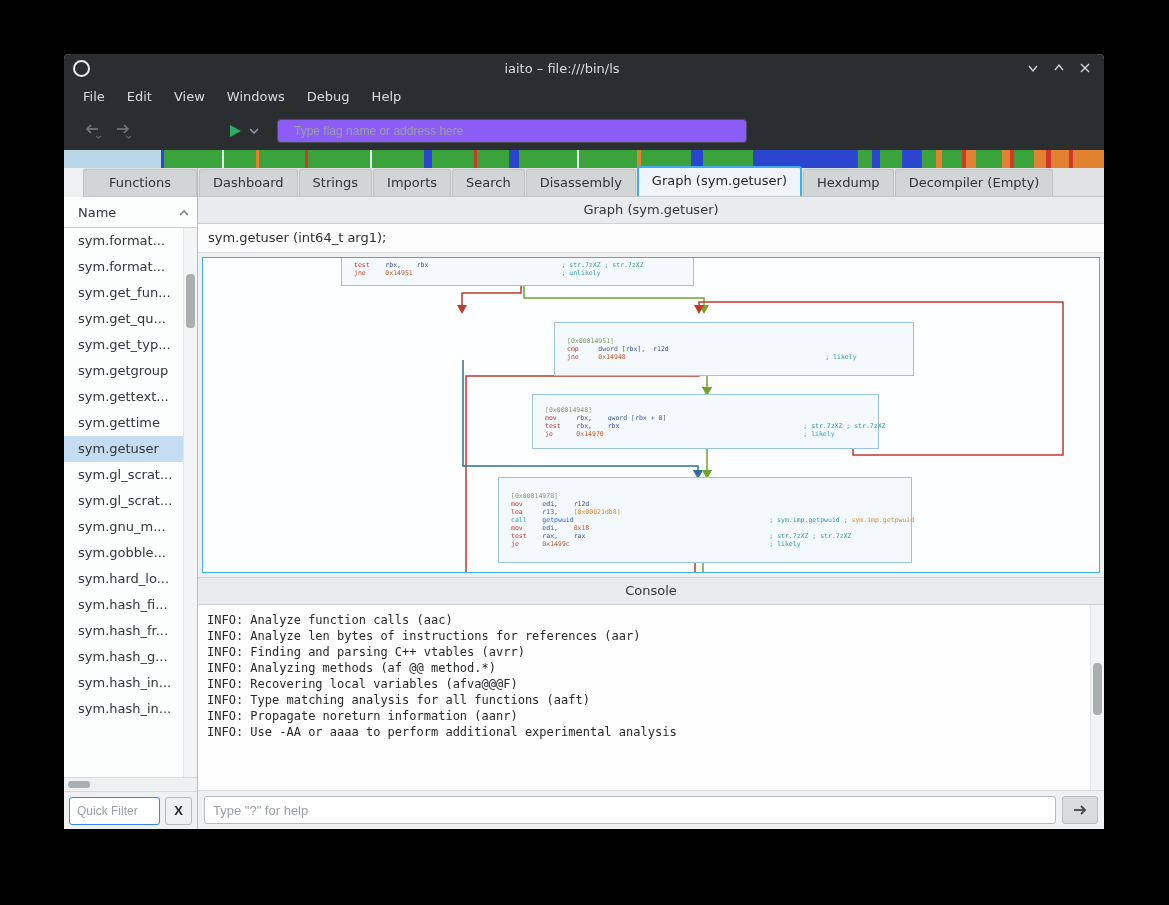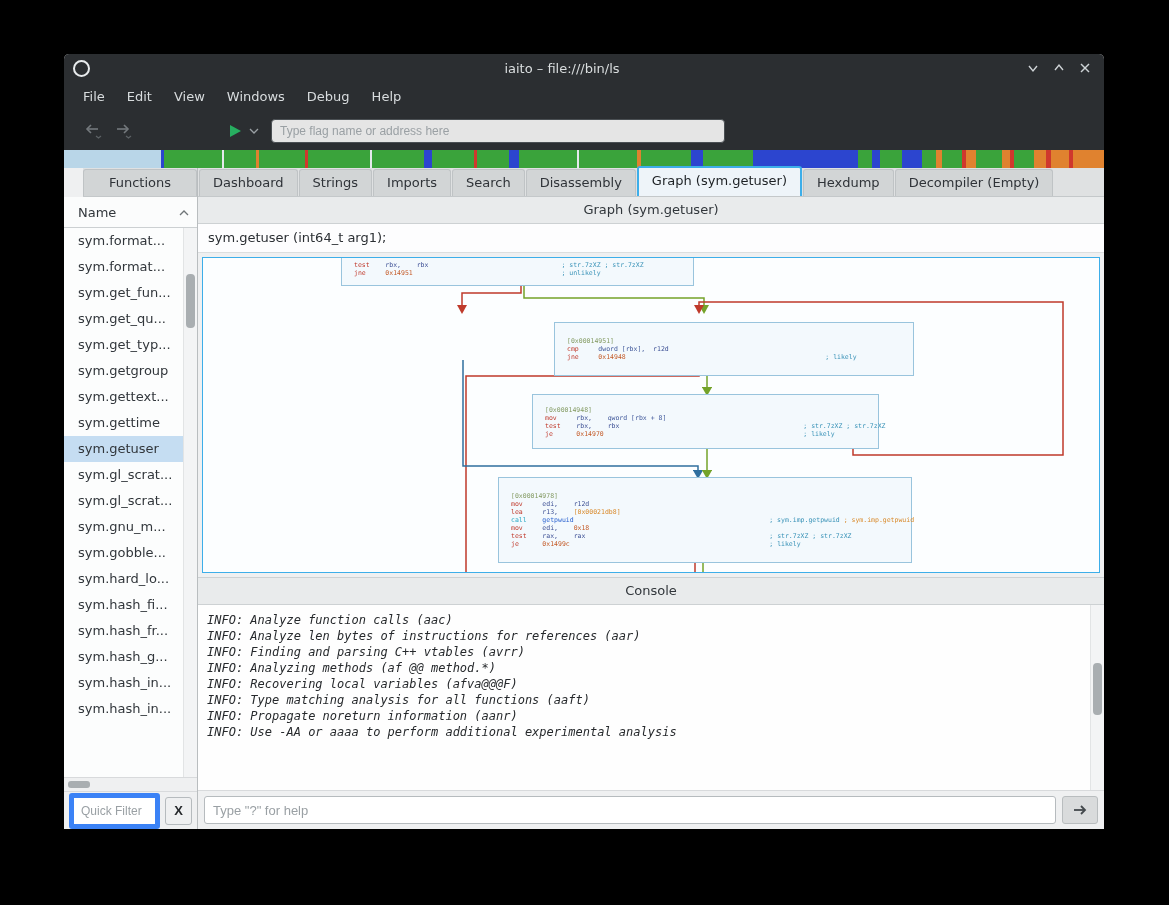--- a/index.html
+++ b/index.html
@@ -10,22 +10,22 @@
   .titlebar{height:28px;background:#2b2e31;border-radius:5px 5px 0 0;display:flex;align-items:center;flex:0 0 auto;}
   .app-icon{width:13px;height:13px;border:2px solid #e8ebed;border-radius:50%;margin:0 8px 0 9px;flex:0 0 auto;}
   .win-title{flex:1;text-align:center;color:#dadedf;font-size:13px;}
   .win-controls{display:flex;gap:12px;margin-right:12px;align-items:center;}
   .win-btn{width:14px;height:14px;display:flex;align-items:center;justify-content:center;cursor:default;}
   .menubar{height:30px;background:#2b2e31;display:flex;align-items:center;padding-left:8px;flex:0 0 auto;}
   .menu-item{padding:0 11px;color:#d8dcde;font-size:13px;line-height:30px;}
   .toolbar{height:38px;background:#2b2e31;display:flex;align-items:center;padding-left:16px;flex:0 0 auto;}
   .nav-btn{width:26px;height:24px;display:flex;align-items:center;justify-content:center;}
   .play-wrap{margin-left:92px;display:flex;align-items:center;gap:6px;}
-  .flag-input{margin-left:12px;width:436px;height:22px;border:1px solid #4a4f53;border-radius:4px;
-              background:#e5e5e5;padding:0 8px;font-size:12px;color:#2b2f33;outline:none;}
+  .flag-input{margin-left:18px;width:436px;height:22px;border:1px solid #4a4f53;border-radius:4px;
+              background:#8b5cf6;padding:0 16px;font-size:12px;color:#2b2f33;outline:none;}
   input::placeholder{color:#9aa0a4;}
   
   .seekbar{height:18px;display:flex;flex:0 0 auto;overflow:hidden;background:#3aa33b;}
   .seek-seg{height:100%;}
   
   .main{flex:1;display:flex;min-height:0;background:#eff0f1;}
   .sidebar{width:133px;flex:0 0 auto;border-right:1px solid #b9bdbf;display:flex;flex-direction:column;min-height:0;}
   .side-tabbar{height:28px;background:#dfe1e2;border-bottom:1px solid #c4c8ca;display:flex;align-items:flex-end;flex:0 0 auto;margin-left:19px;}
   .side-tab{flex:1;height:26px;line-height:25px;text-align:center;font-size:13px;color:#2f3338;background:#d2d5d6;
             border:1px solid #bfc3c5;border-bottom:none;border-radius:3px 3px 0 0;}
@@ -34,21 +34,21 @@
   .col-caret{margin-left:auto;}
   .fn-list{flex:1;position:relative;overflow:hidden;background:#fcfdfd;}
   .fn-rows{margin-right:13px;}
   .fn-row{height:26px;line-height:26px;padding-left:14px;font-size:13px;color:#31363b;white-space:nowrap;overflow:hidden;}
   .fn-row.sel{background:#c5ddf2;}
   .vtrack{position:absolute;right:0;top:0;bottom:0;width:13px;background:#f3f4f5;border-left:1px solid #e2e4e5;}
   .vthumb{position:absolute;right:2px;width:9px;background:#a9aeb1;border-radius:4px;}
   .hscroll{height:13px;border-top:1px solid #d8dadc;position:relative;background:#eff0f1;flex:0 0 auto;}
   .hthumb{position:absolute;left:4px;top:3px;width:22px;height:7px;background:#a9aeb1;border-radius:3px;}
   .filter-row{height:37px;display:flex;align-items:center;padding:0 5px;gap:5px;border-top:1px solid #d8dadc;flex:0 0 auto;}
-  .filter-input{flex:1;min-width:0;height:26px;border:5px solid #3b82f6;border-radius:3px;background:#fff;
+  .filter-input{flex:1;min-width:0;height:26px;border:1px solid #3b82f6;border-radius:3px;background:#fff;
                 padding:0 7px;font-size:12px;color:#2b2f33;outline:none;}
   .clear-btn{width:27px;height:28px;background:#eff0f1;border:1px solid #b6bbbe;border-radius:3px;
              font-weight:bold;font-size:13px;color:#26292c;}
   
   .content{flex:1;display:flex;flex-direction:column;min-width:0;min-height:0;}
   .tabbar{height:28px;background:#dfe1e2;border-bottom:1px solid #c4c8ca;display:flex;align-items:flex-end;
           padding-left:1px;flex:0 0 auto;}
   .tab{height:26px;line-height:25px;padding:0 13px;font-size:13px;color:#2f3338;background:#d2d5d6;
        border:1px solid #bfc3c5;border-bottom:none;border-radius:3px 3px 0 0;margin-right:1px;white-space:nowrap;}
   .tab.active{background:#eef4f9;border:2px solid #3daee9;border-bottom:none;height:28px;line-height:25px;color:#1d2124;}
@@ -62,21 +62,21 @@
   .edges{position:absolute;left:0;top:0;width:100%;height:100%;}
   .block{position:absolute;background:#f3f9fd;border:1px solid #99c4dd;box-sizing:border-box;
          display:flex;flex-direction:column;justify-content:center;padding:0 12px;}
   .bline{font-family:"DejaVu Sans Mono","Liberation Mono",monospace;font-size:6.5px;line-height:8px;
          min-height:8px;white-space:pre;}
   .tk-mn{color:#c0392b}.tk-num{color:#c45b28}.tk-reg{color:#3f5296}.tk-mem{color:#425a9c}
   .tk-cmt{color:#3a93b8}.tk-call{color:#2aa8c4}.tk-fn{color:#2a62d0}.tk-flag{color:#d98a2b}.tk-addr{color:#839a62}
   .console-out{flex:1;background:#fefefe;border-bottom:1px solid #d8dadc;position:relative;overflow:hidden;
                padding:7px 20px 6px 9px;min-height:0;}
   .cline{font-family:"DejaVu Sans Mono","Liberation Mono",monospace;font-size:12px;line-height:16px;
-         color:#26292c;white-space:pre;font-style:italic;}
+         color:#26292c;white-space:pre;}
   .console-input-row{height:38px;display:flex;align-items:center;padding:0 6px;gap:6px;background:#eff0f1;flex:0 0 auto;}
   .console-input{flex:1;height:26px;border:1px solid #b6bbbe;border-radius:3px;background:#fff;
                  padding:0 8px;font-size:13px;color:#2b2f33;outline:none;}
   .send-btn{width:36px;height:28px;background:#d9dbdc;border:1px solid #b9bdbf;border-radius:3px;
             display:flex;align-items:center;justify-content:center;}
 </style>
 </head>
 <body>
 
 <div class="window">

